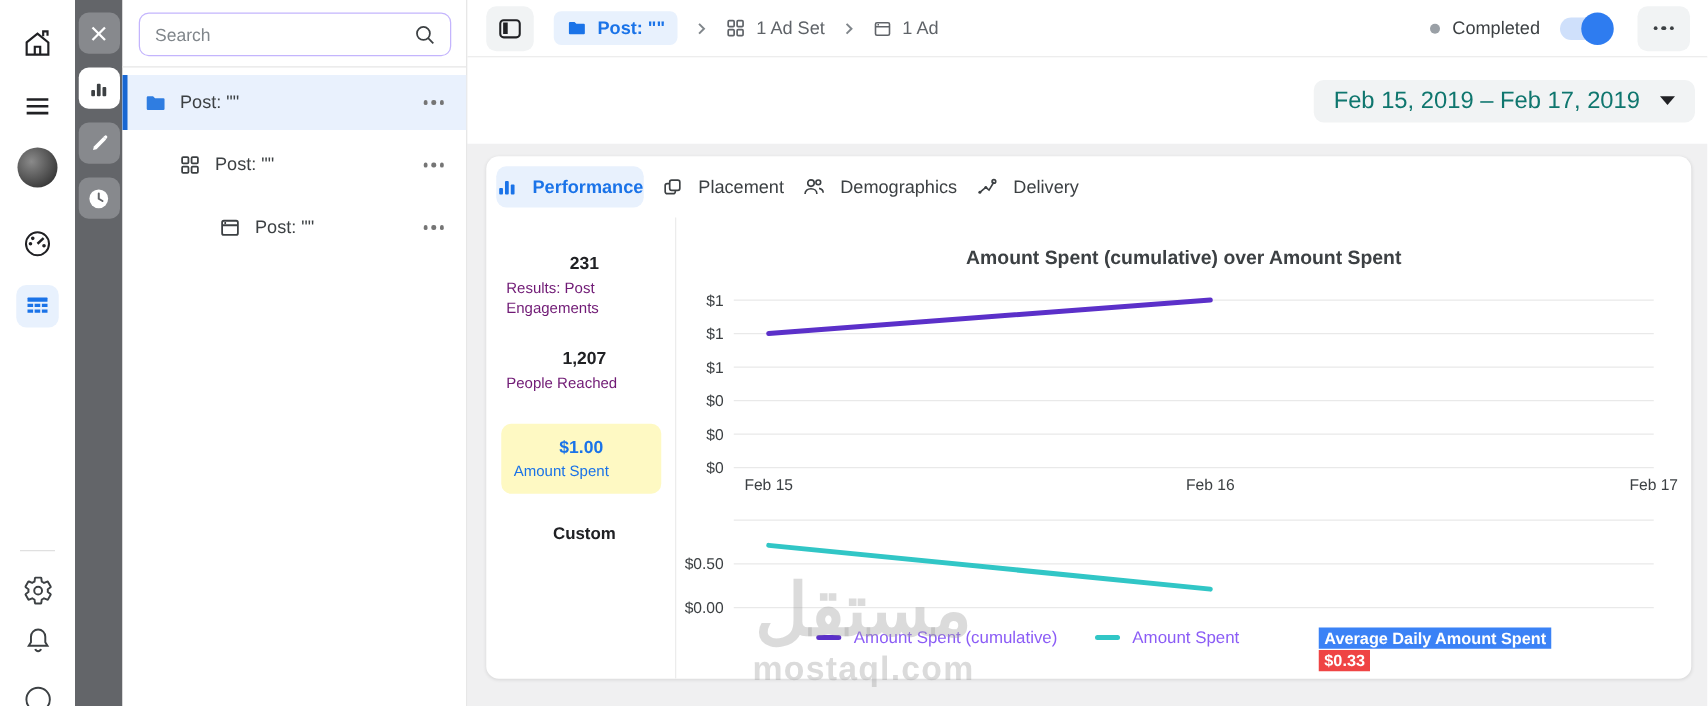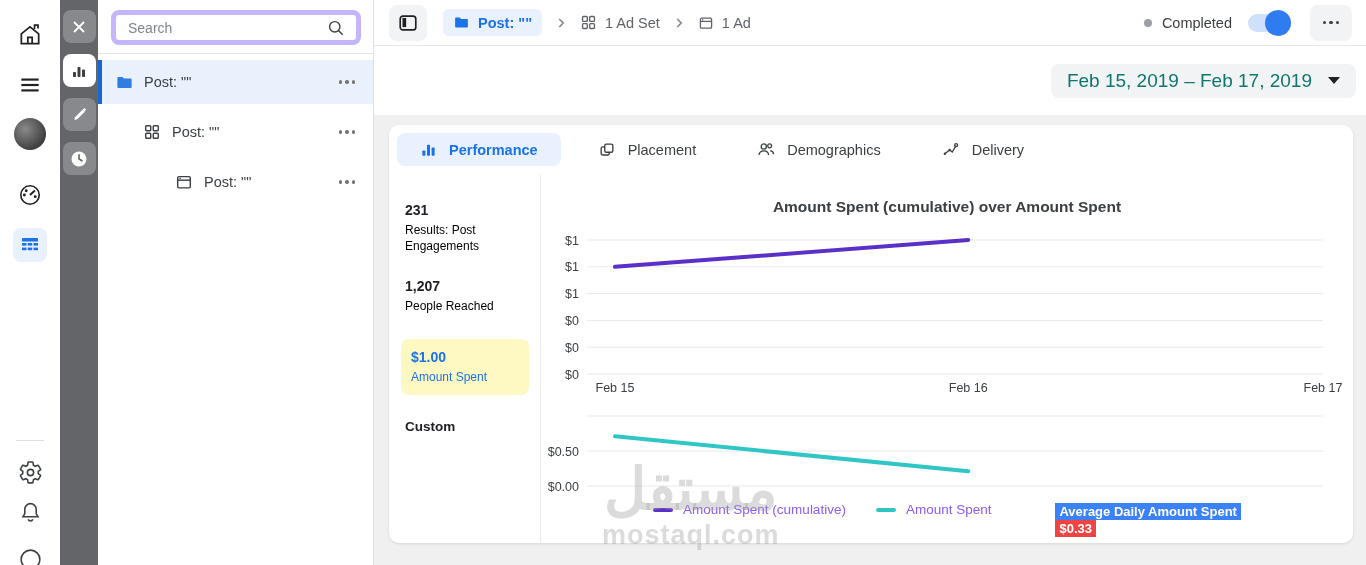--- a/index.html
+++ b/index.html
@@ -21,21 +21,21 @@
   
   .dark-rail { width:38px; background:#636569; display:flex; flex-direction:column;
     align-items:center; padding-top:10px; flex-shrink:0; }
   .tool-btn { width:33px; height:33px; border-radius:8px; background:#87898d;
     display:flex; align-items:center; justify-content:center; margin-bottom:11px; }
   .tool-btn.active { background:#fff; }
 
   
   .tree-panel { width:276px; background:#fff; border-right:1px solid #e0e0e0; flex-shrink:0; }
   .search-wrap { padding:10px 12px 8px 13px; border-bottom:1px solid #e6e6e6; }
-  .search-box { height:35px; border:5px solid #c4b5fd; border-radius:8px; display:flex;
+  .search-box { height:35px; border:1px solid #c4b5fd; border-radius:8px; display:flex;
     align-items:center; padding:0 10px 0 12px; }
   .search-box input { border:none; outline:none; flex:1; font-size:14px; color:#3c4043;
     font-family:"Liberation Sans", sans-serif; background:transparent; }
   .search-box input::placeholder { color:#80868b; }
   .tree { padding-top:6px; }
   .tree-row { height:44px; display:flex; align-items:center; padding-right:18px;
     margin-bottom:6px; position:relative; }
   .tree-row.selected { background:#e9f1fd; }
   .tree-row.selected::before { content:""; position:absolute; left:0; top:0; bottom:0;
     width:4px; background:#1967d2; }
@@ -72,32 +72,32 @@
   .date-pill span { font-size:19px; color:#0f766e; }
   .caret-down { width:0; height:0; border-left:6px solid transparent;
     border-right:6px solid transparent; border-top:7px solid #202124; margin-left:16px; }
 
   .content { flex:1; background:#f0f0f1; position:relative; padding:10px 0 0 15px; }
   .card { width:964px; height:418px; background:#fff; border-radius:10px;
     box-shadow:0 1px 3px rgba(0,0,0,0.10); overflow:hidden; }
 
   
   .tabs { display:flex; align-items:center; padding:8px; height:49px; }
-  .tab { display:flex; align-items:center; gap:12px; padding:0 23px; height:33px;
+  .tab { display:flex; align-items:center; gap:12px; padding:0 0; height:33px;
     border-radius:8px; margin-right:14px; }
   .tab span { font-size:14.5px; color:#3c4043; }
   .tab.active { background:#e8f1fd; }
   .tab.active span { color:#1a73e8; font-weight:bold; }
 
   
   .card-body { display:flex; height:369px; }
   .metrics { width:152px; border-right:1px solid #ececec; padding:28px 10px 0 16px; flex-shrink:0; }
   .metric { margin-bottom:24px; }
-  .metric .m-value { font-size:14px; font-weight:bold; color:#202124; }
-  .metric .m-label { font-size:12px; color:#000000; line-height:1.35; margin-top:4px; width:100px; }
+  .metric .m-value { font-size:14px; font-weight:bold; color:#202124;text-align:center; }
+  .metric .m-label { font-size:12px; color:#701a75; line-height:1.35; margin-top:4px; width:100px; }
   .metric.highlight { background:#fef9c3; border-radius:8px; padding:10px 10px;
     margin-left:-4px; width:128px; }
   .metric.highlight .m-value, .metric.highlight .m-label { color:#1a73e8; }
   .metric .m-value.solo { font-size:13.5px; }
 
   .charts { flex:1; padding-top:24px; min-width:0; }
   .chart-title { text-align:center; font-size:15.5px; font-weight:bold; color:#3c4043;
     margin-bottom:12px; }
   .chart-host { width:812px; }
   .chart-host + .chart-host { margin-top:12px; }

